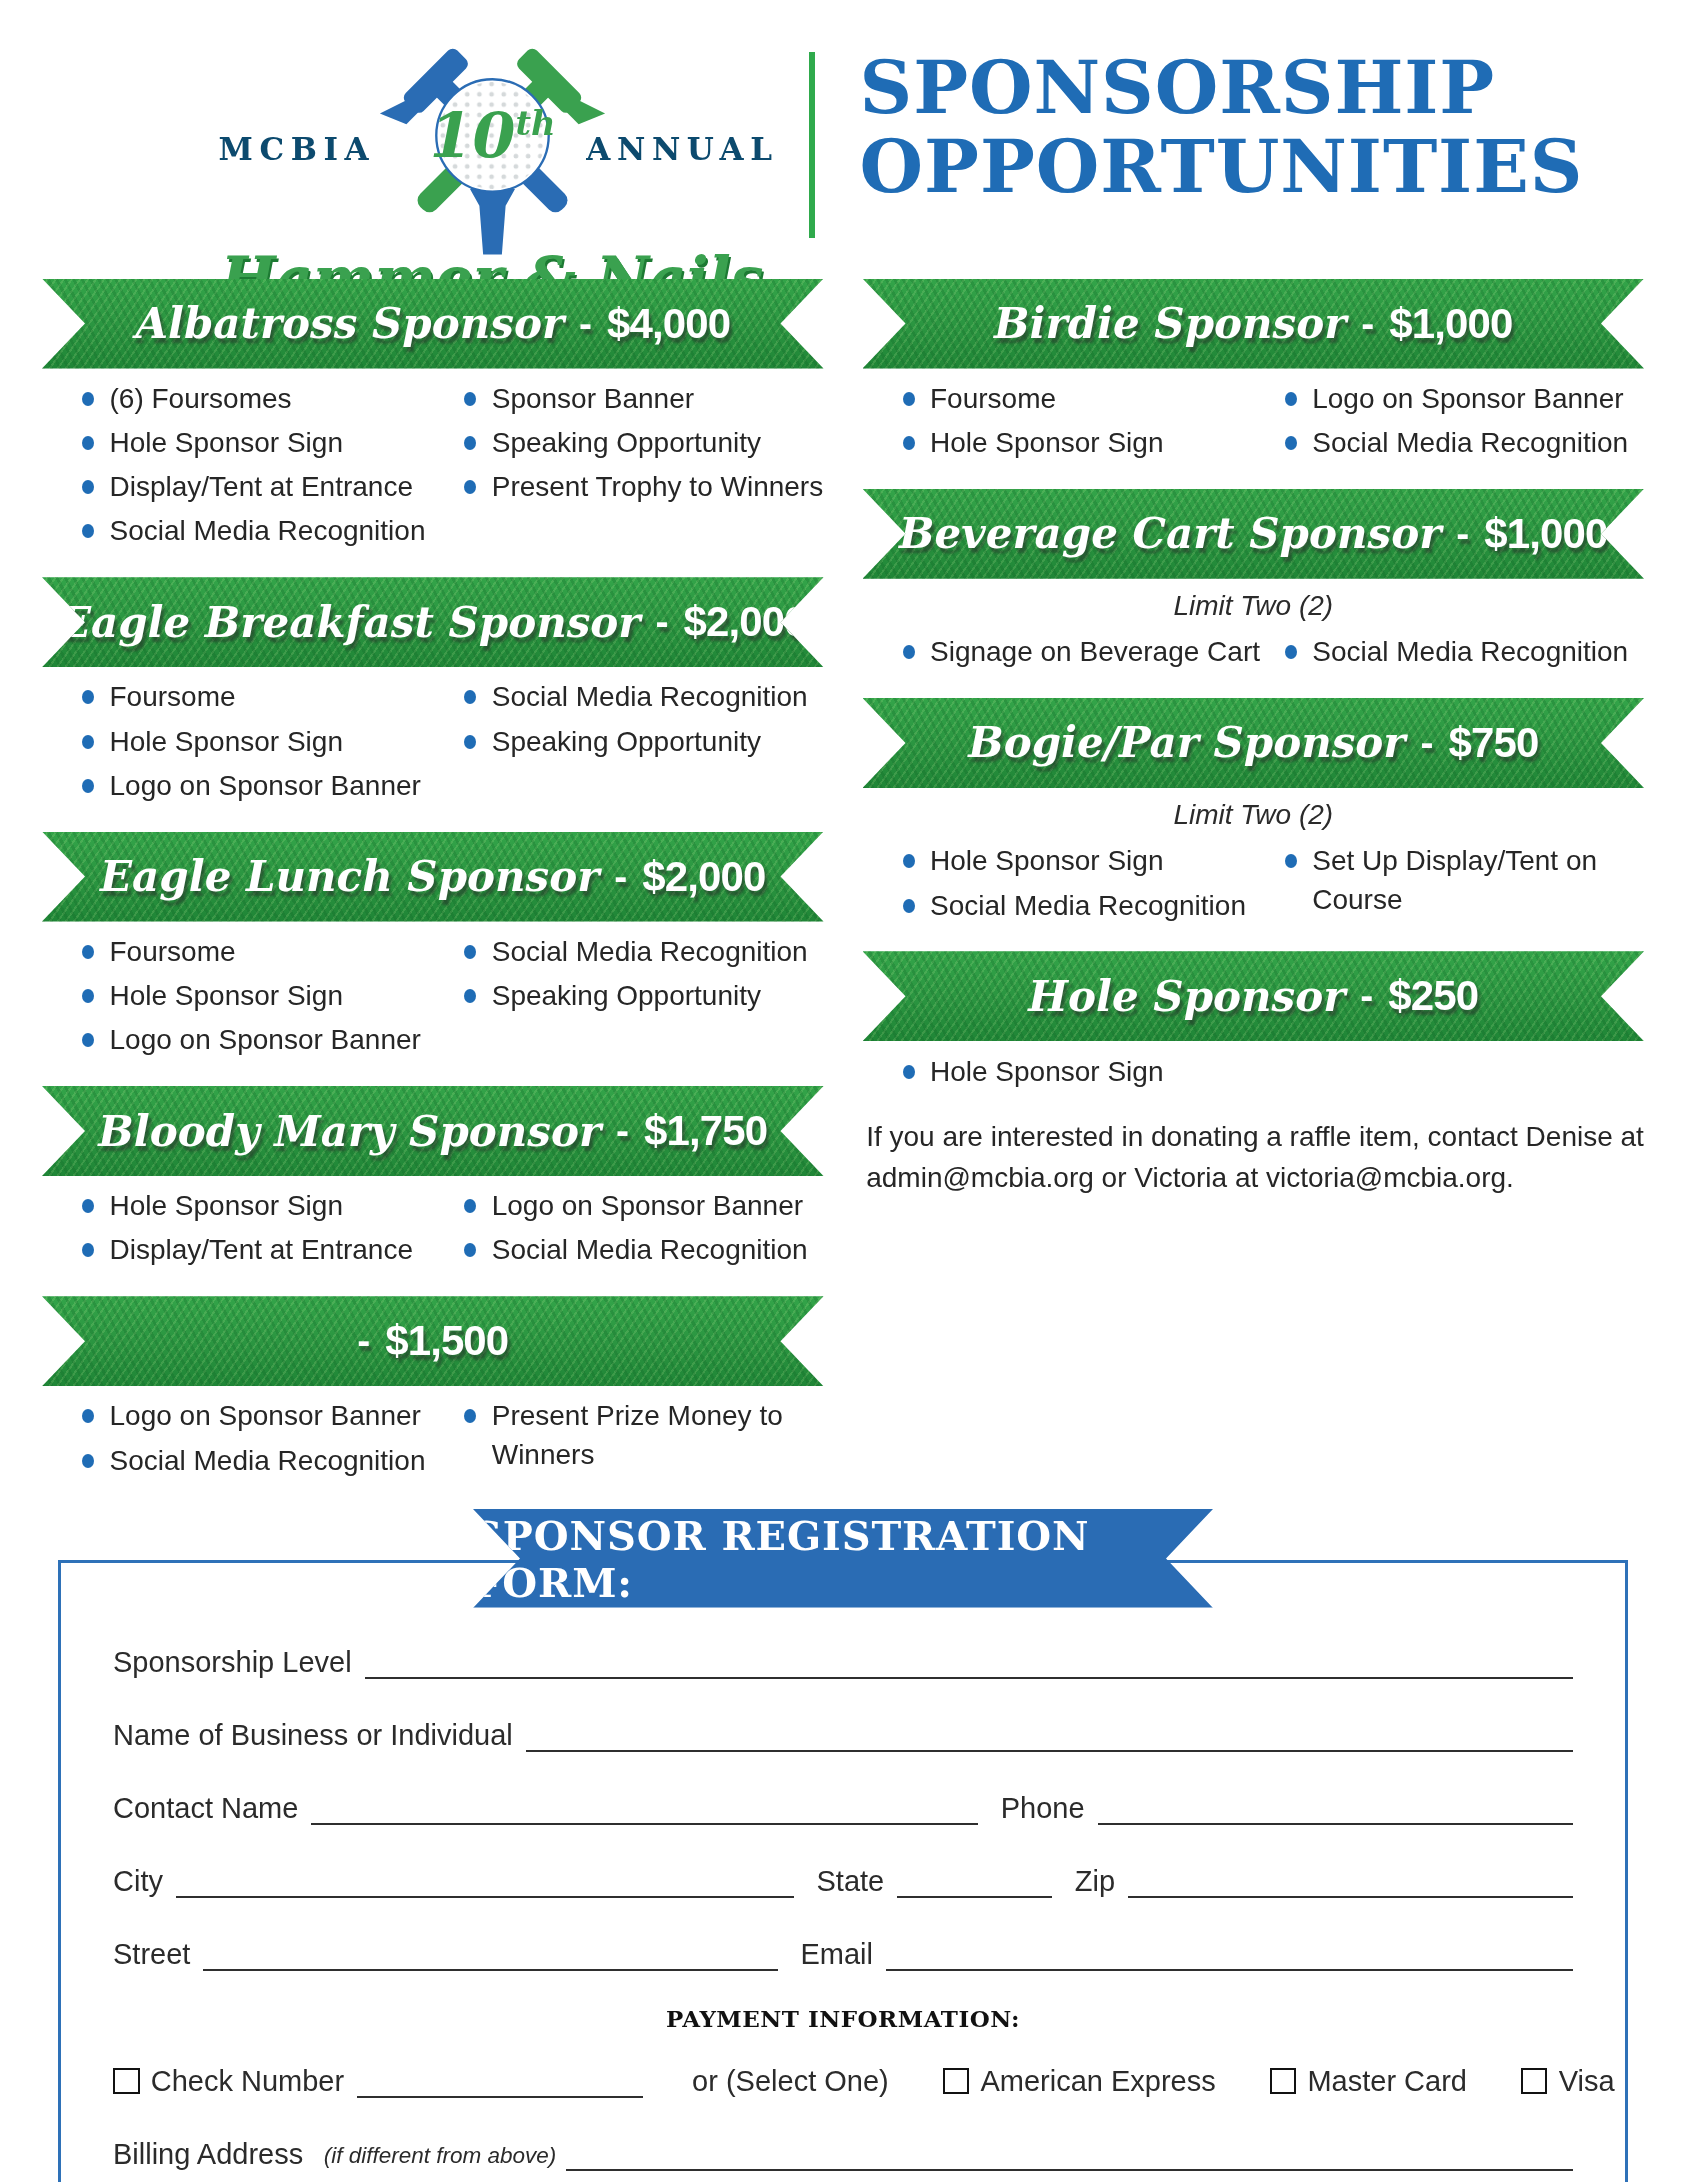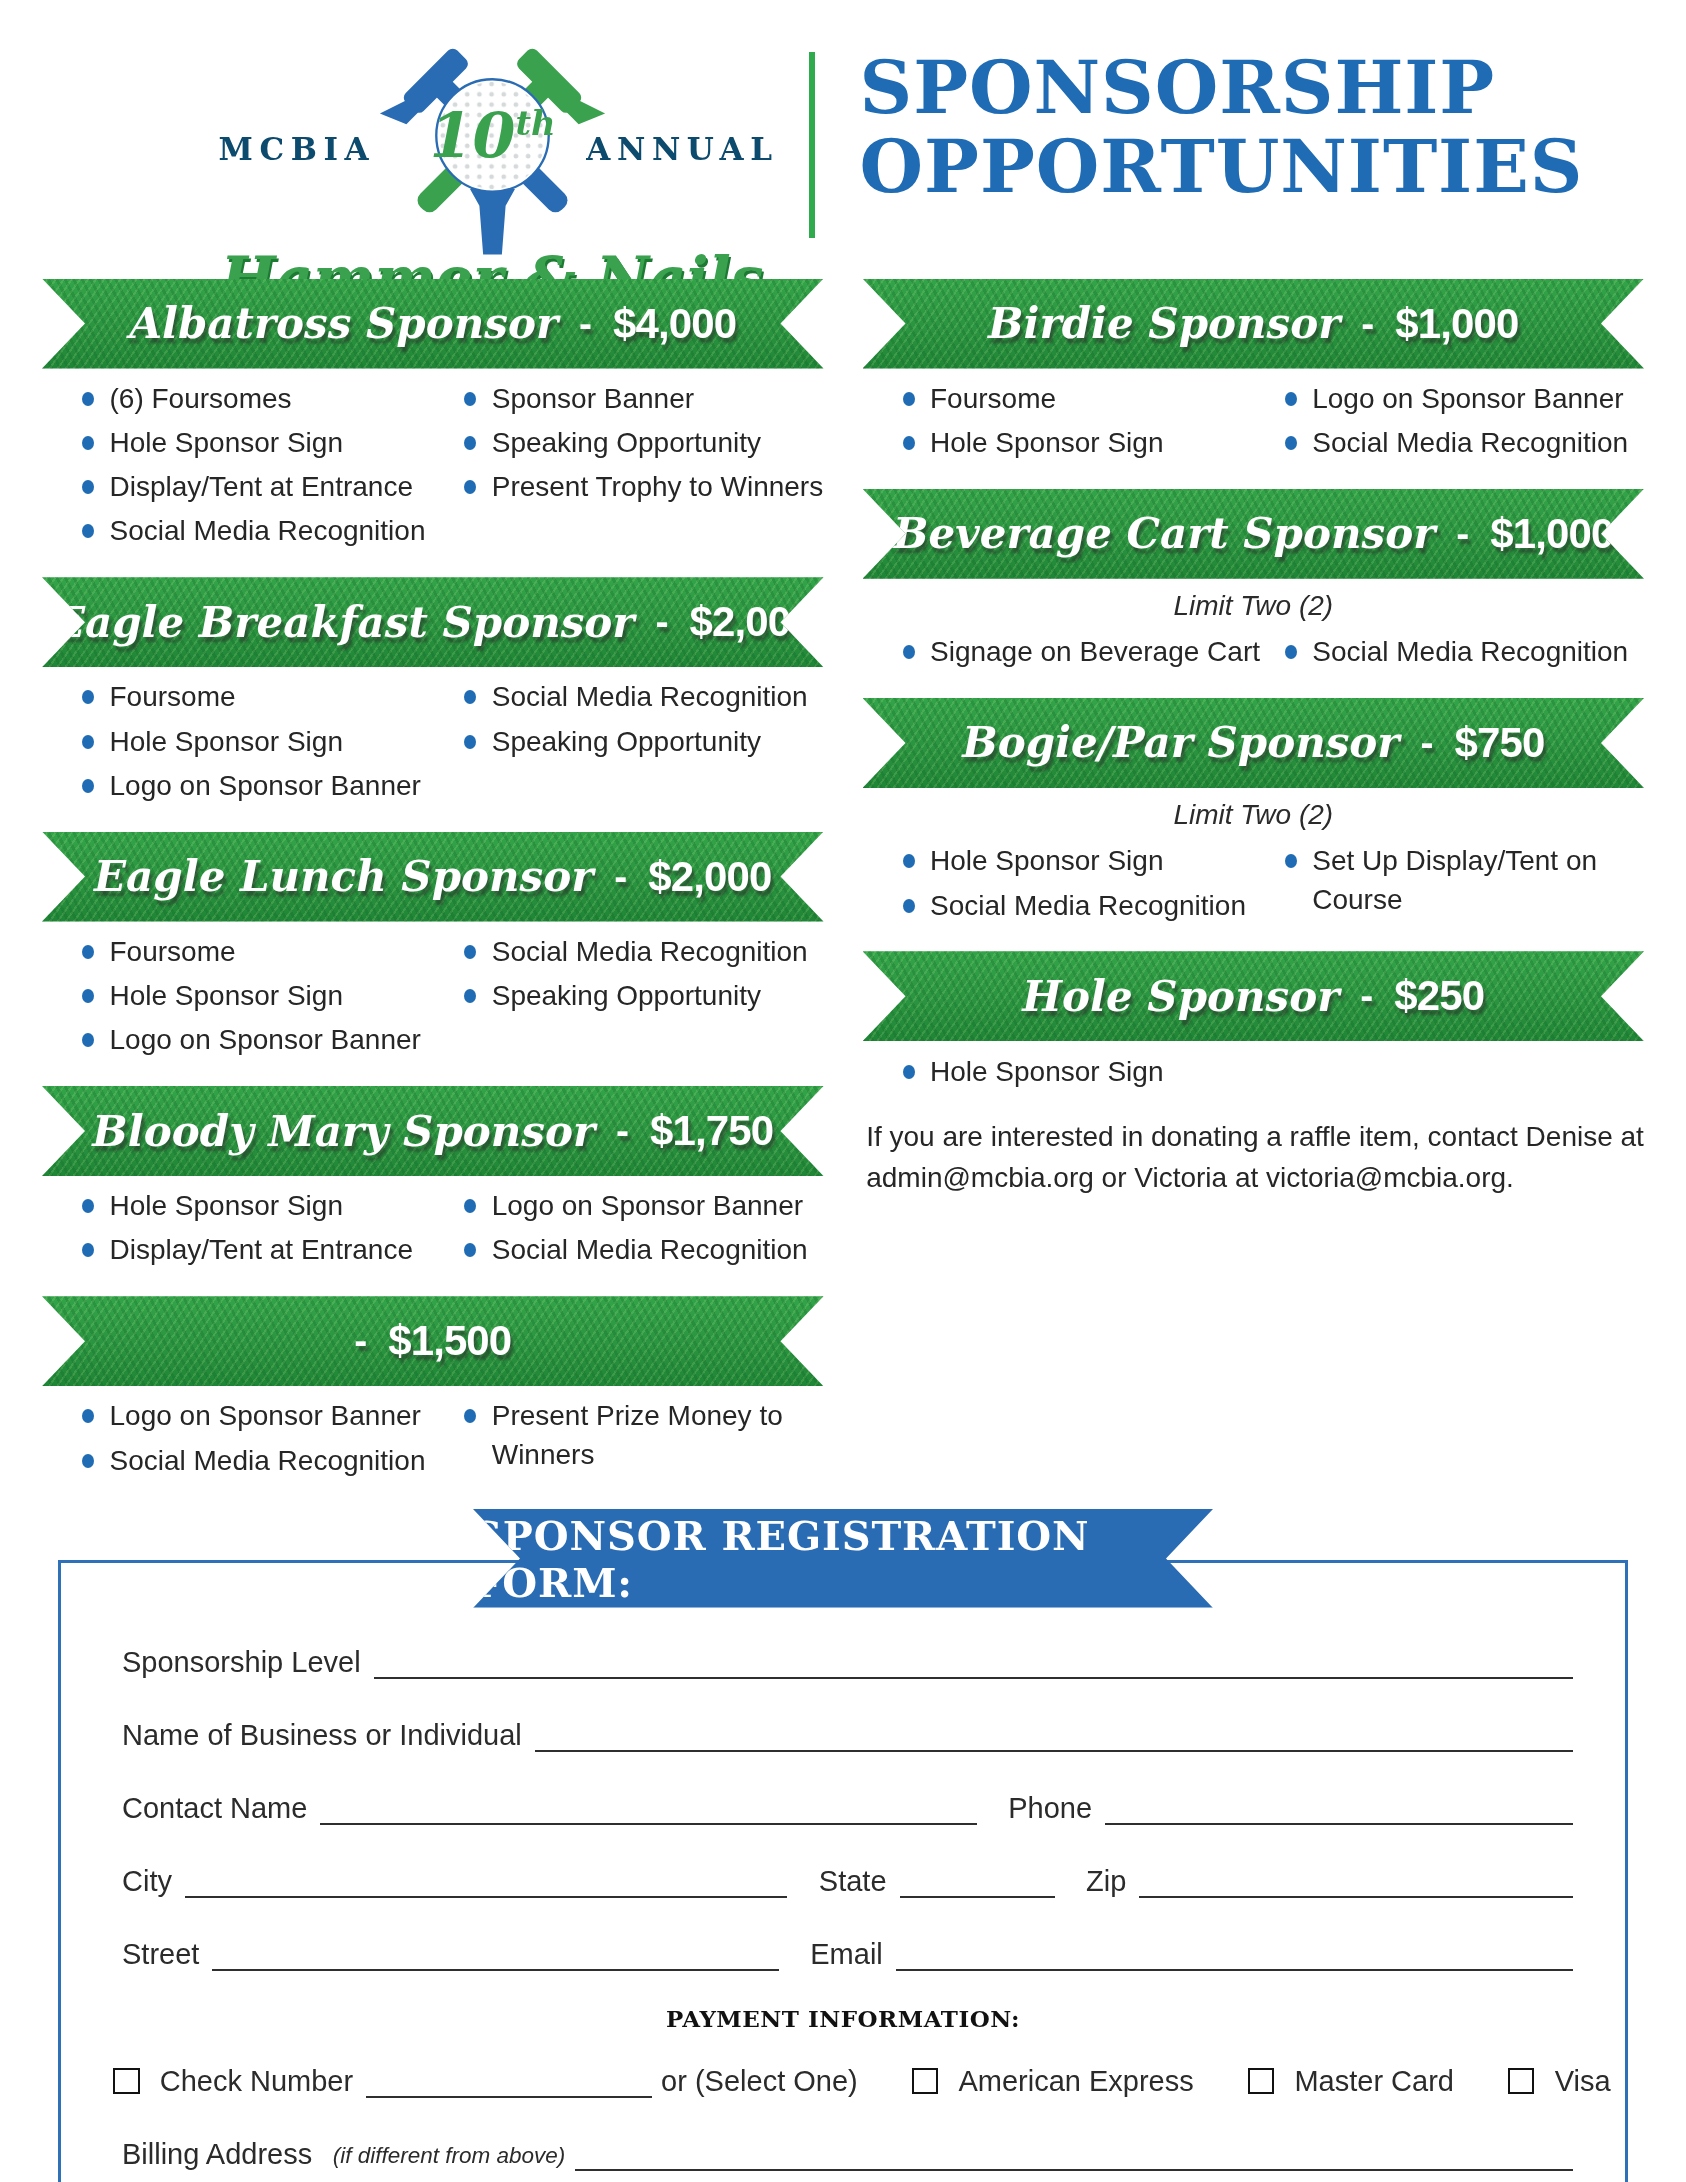--- a/index.html
+++ b/index.html
@@ -21,21 +21,21 @@
   .logo-invitational{margin-top:9.4px;font-family:"DejaVu Serif",serif;font-weight:700;
                font-size:28px;letter-spacing:17px;color:#2a6cb4;}
   .divider{flex:0 0 5.6px;height:186px;background:#2faa4c;margin:13px 45px 0 36px;}
   .main-title{font-family:"DejaVu Serif",serif;font-weight:700;color:#1f6cb5;
               font-size:73px;line-height:1.08;margin-top:9.4px;letter-spacing:0.9px;}
   
   .columns{display:flex;gap:39px;padding:7.5px 42px 0;}
   .col{flex:1;min-width:0;}
   .sect{margin-bottom:20.6px;}
   .ribbon{
-    height:90px;display:flex;align-items:center;justify-content:center;gap:21px;
+    height:90px;display:flex;align-items:center;justify-content:center;gap:15px;
     clip-path:polygon(0 0,100% 0,calc(100% - 43px) 50%,100% 100%,0 100%,43px 50%);
     background:
       repeating-linear-gradient(63deg, rgba(15,95,35,.22) 0 2.8px, rgba(0,0,0,0) 2.8px 7.5px),
       repeating-linear-gradient(-55deg, rgba(205,240,160,.16) 0 1.9px, rgba(0,0,0,0) 1.9px 6.6px),
       linear-gradient(180deg,#33a449 0%,#2a9440 55%,#1f8536 100%);
   }
   .r-title{font-family:"DejaVu Serif",serif;font-style:italic;font-weight:700;font-size:42px;
            color:#fff;text-shadow:2.8px 4.7px 2.8px rgba(40,40,40,.5);white-space:nowrap;}
   .r-sep{font-weight:700;font-size:39px;color:#fff;text-shadow:2.8px 4.7px 2.8px rgba(40,40,40,.5);}
   .r-price{font-family:"Liberation Sans",sans-serif;font-weight:700;font-size:42px;letter-spacing:-0.9px;
@@ -53,21 +53,21 @@
   .form-wrap{position:relative;margin:54px 58px 0;}
   .form-banner{
     position:absolute;top:0;left:50%;transform:translate(-50%,-52%);
     width:740px;height:99px;background:#2a6cb4;z-index:2;
     clip-path:polygon(0 0,100% 0,calc(100% - 47px) 50%,100% 100%,0 100%,47px 50%);
     display:flex;align-items:center;justify-content:center;
   }
   .form-banner span{font-family:"DejaVu Serif",serif;font-weight:700;font-size:40px;color:#fff;letter-spacing:0.9px;}
   .form-box{border:3.7px solid #2e71b8;padding:82px 52px 17px;}
   .frow{display:flex;align-items:flex-end;font-size:29px;color:#2b2b2b;margin-bottom:39px;}
-  .frow .lab{white-space:nowrap;margin-right:13px;margin-left:9px;}
+  .frow .lab{white-space:nowrap;margin-right:13px;}
   .line{border-bottom:2.8px solid #2f2f2f;height:32px;flex:1;}
   .line.w-contact{flex:1.15;margin-right:22.5px;}
   .line.w-phone{flex:0.82;}
   .line.w-street{flex:0.92;margin-right:22.5px;}
   .line.w-email{flex:1.1;}
   .line.w-city{flex:1;margin-right:22.5px;}
   .line.w-state{flex:0 0 155px;margin-right:22.5px;}
   .line.w-zip{flex:0.72;}
   .pay-title{text-align:center;font-family:"DejaVu Serif",serif;font-weight:700;font-size:23px;
              color:#111;margin:-5.6px 0 32px;letter-spacing:0.5px;}

